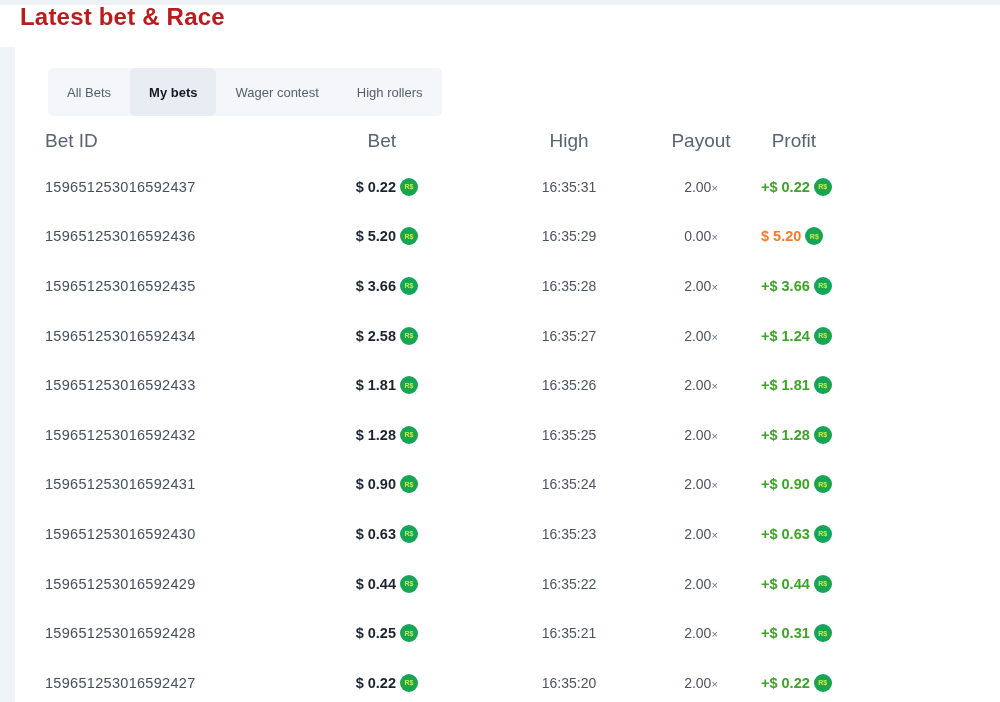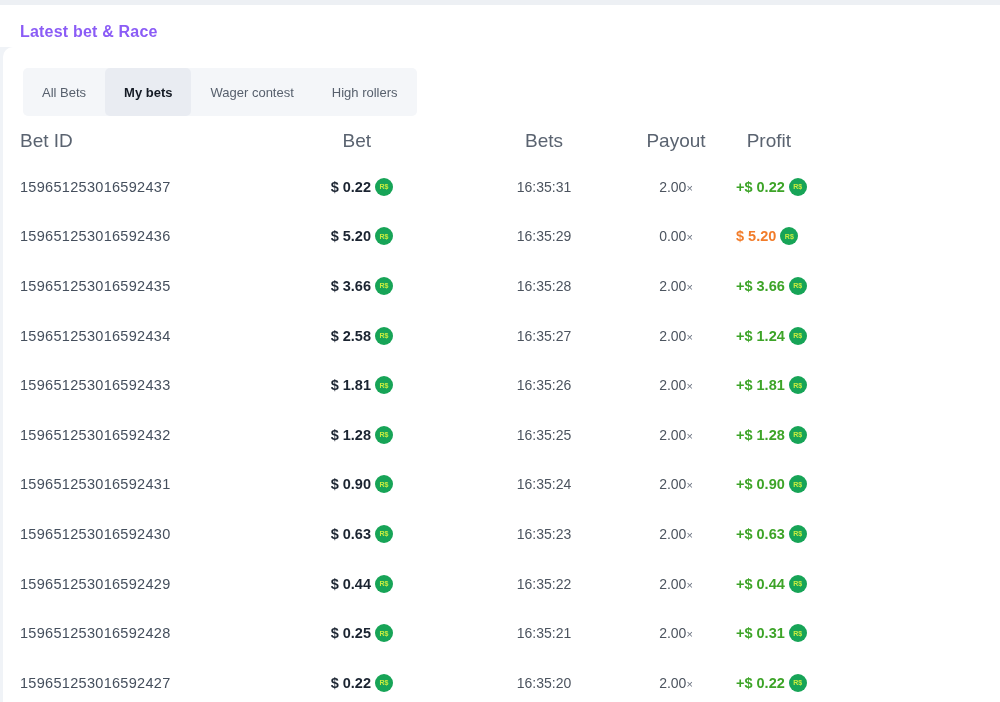--- a/index.html
+++ b/index.html
@@ -2,24 +2,24 @@
 <html><head>
 <meta charset="utf-8">
 <style>
   * { margin:0; padding:0; box-sizing:border-box; }
   html,body { width:1000px; height:702px; overflow:hidden; background:#ffffff;
     font-family:"Liberation Sans", sans-serif; position:relative; }
 
   .top-strip { position:absolute; left:0; top:0; width:1000px; height:5px; background:#edf0f4; }
   .left-strip { position:absolute; left:0; top:47px; width:15px; height:655px; background:#f0f3f7; }
 
-  .page-title { position:absolute; left:20px; top:23px; font-size:16px; font-weight:700;
-    color:#8b5cf6; letter-spacing:.2px; }
-
-  .card { position:absolute; left:3px; top:47px; width:807px; height:655px;
+  .page-title { position:absolute; left:20px; top:3px; font-size:24px; font-weight:700;
+    color:#b91c1c; letter-spacing:.2px; }
+
+  .card { position:absolute; left:28px; top:47px; width:807px; height:655px;
     background:#ffffff; border-top-left-radius:10px; }
 
   .tabs { margin:21px 0 0 20px; display:inline-flex; height:48px; background:#f4f6f9;
     border-radius:5px; align-items:stretch; }
   .tab { padding:0 19px; display:flex; align-items:center; font-size:13px; color:#57606d;
     cursor:pointer; white-space:nowrap; border-radius:5px; }
   .tab.active { background:#e9ecf2; color:#141a24; font-weight:700; }
 
   .grid { display:grid; grid-template-columns:273px 100px 97px 108px 18px 120px 1fr;
     padding:0 19px 0 17px; align-items:center; }
@@ -60,21 +60,21 @@
   <div class="tabs">
     <div class="tab">All Bets</div>
     <div class="tab active">My bets</div>
     <div class="tab">Wager contest</div>
     <div class="tab">High rollers</div>
   </div>
 
   <div class="grid thead">
     <div class="h-betid">Bet ID</div>
     <div class="h-bet">Bet</div>
-    <div class="h-time">Bets</div>
+    <div class="h-time">High</div>
     <div class="h-payout">Payout</div>
     <div class="h-profit">Profit</div>
   </div>
 
   <div class="rows" id="rows">
     <div class="grid row">
       <div class="c-betid">159651253016592437</div>
       <div class="c-bet">
         <span>$ 0.22</span>
         <span class="coin">R$</span>

